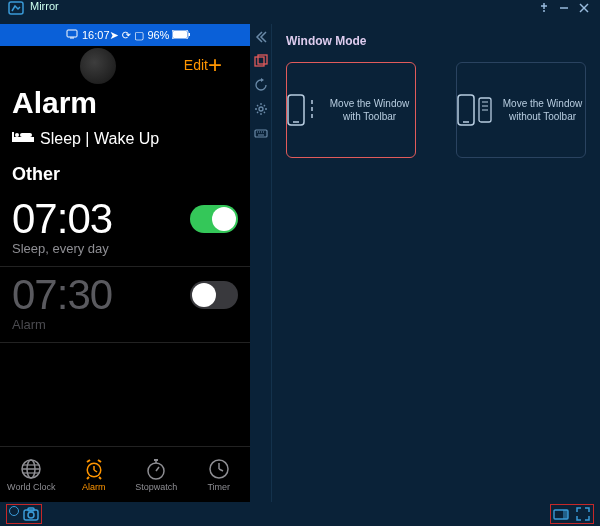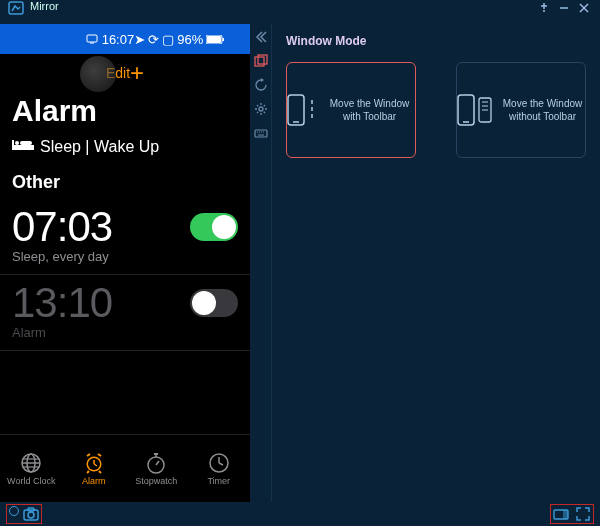--- a/index.html
+++ b/index.html
@@ -4,25 +4,25 @@
 <style>
 *{margin:0;padding:0;box-sizing:border-box;font-family:-apple-system,BlinkMacSystemFont,"Segoe UI",Arial,sans-serif}
 body{width:600px;height:526px;background:#0a2238;overflow:hidden;color:#fff}
 .titlebar{height:24px;display:flex;padding:0 8px;background:#0a2238}
 .titlebar .logo{width:16px;height:16px;margin-right:6px}
 .titlebar .title{font-size:11px;color:#cfe}
 .titlebar .spacer{flex:1}
 .titlebar .winbtn{width:16px;height:16px;display:flex;align-items:center;justify-content:center;margin-left:4px;cursor:pointer;color:#9bd}
 .main{display:flex;height:478px}
 .phone-pane{width:280px;background:#000;position:relative;display:flex;flex-direction:column}
-.statusbar{height:30px;background:#0a60d8;display:flex;align-items:center;padding:0 6px;font-size:13px;justify-content:center}
+.statusbar{height:22px;background:#0a60d8;display:flex;align-items:center;padding:0 6px;font-size:11px;justify-content:flex-start}
 .statusbar .left{width:60px}
 .statusbar .center{display:flex;align-items:center;gap:4px}
 .statusbar .right{display:flex;align-items:center;gap:3px}
-.navrow{height:38px;display:flex;align-items:center;justify-content:center;padding:0 8px;position:relative}
+.navrow{height:38px;display:flex;align-items:center;justify-content:flex-end;padding:0 28px;position:relative}
 .navrow .edit{color:#ff9500;font-size:14px}
 .navrow .plus{color:#ff9500;font-size:24px;font-weight:300}
 .navrow .blob{position:absolute;left:80px;top:2px;width:36px;height:36px;border-radius:50%;background:radial-gradient(circle at 40% 40%,#666,#222);opacity:.6}
 .ptitle{font-size:30px;font-weight:700;color:#fff;padding:2px 12px 8px}
 .sectionrow{display:flex;align-items:center;padding:2px 12px;gap:6px}
 .sectionrow .slabel{font-size:16px;font-weight:400;color:#fff}
 .noalarm{display:flex;align-items:center;justify-content:space-between;padding:14px 12px;border-bottom:1px solid #222}
 .noalarm .txt{color:#8e8e93;font-size:15px}
 .setup{background:#2c2c2e;color:#ff9500;font-size:12px;font-weight:600;padding:6px 12px;border-radius:14px;border:none;cursor:pointer}
 .other{padding:14px 12px 6px;font-size:18px;font-weight:600}
@@ -31,21 +31,21 @@
 .atime{font-size:42px;font-weight:300;color:#fff;letter-spacing:-1px}
 .atime.off{color:#5a5a5f}
 .alabel{color:#8e8e93;font-size:13px;margin-top:-2px}
 .alabel.off{color:#4a4a4f}
 .switch{width:48px;height:28px;border-radius:14px;position:relative;cursor:pointer}
 .switch.on{background:#34c759}
 .switch.off{background:#39393d}
 .knob{width:24px;height:24px;border-radius:50%;background:#fff;position:absolute;top:2px}
 .switch.on .knob{right:2px}
 .switch.off .knob{left:2px}
-.tabbar{position:absolute;bottom:0;left:0;right:0;height:68px;display:flex;border-top:1px solid #222;background:#000}
+.tabbar{position:absolute;bottom:0;left:0;right:0;height:56px;display:flex;border-top:1px solid #222;background:#000}
 .tab{flex:1;display:flex;flex-direction:column;align-items:center;justify-content:center;gap:2px;font-size:9px;color:#8e8e93;cursor:pointer}
 .tab.active{color:#ff9500}
 .tab .ticon{width:22px;height:22px;display:flex;align-items:center;justify-content:center}
 .right-pane{flex:1;display:flex;background:#0a2238}
 .sidecol{width:22px;display:flex;flex-direction:column;align-items:center;gap:10px;padding-top:6px;border-right:1px solid #14324c}
 .sidecol .sicon{width:14px;height:14px;color:#6a8aa8;cursor:pointer}
 .sidecol .sicon.red{color:#e25b5b}
 .settings{flex:1;padding:10px 14px}
 .settings h4{font-size:12px;font-weight:600;color:#dce;margin-bottom:14px}
 .cards{display:flex;gap:40px}
@@ -142,21 +142,21 @@
         <div class="atime">07:03</div>
         <div class="switch on">
             <div class="knob"></div>
           </div>
       </div>
       <div class="alabel">Sleep, every day</div>
     </div>
 
     <div class="alarmitem">
       <div class="alarmrow">
-        <div class="atime off">13:10</div>
+        <div class="atime off">07:30</div>
         <div class="switch off">
             <div class="knob"></div>
           </div>
       </div>
       <div class="alabel off">Alarm</div>
     </div>
 
     <div class="tabbar">
       <div class="tab">
         <span class="ticon">

